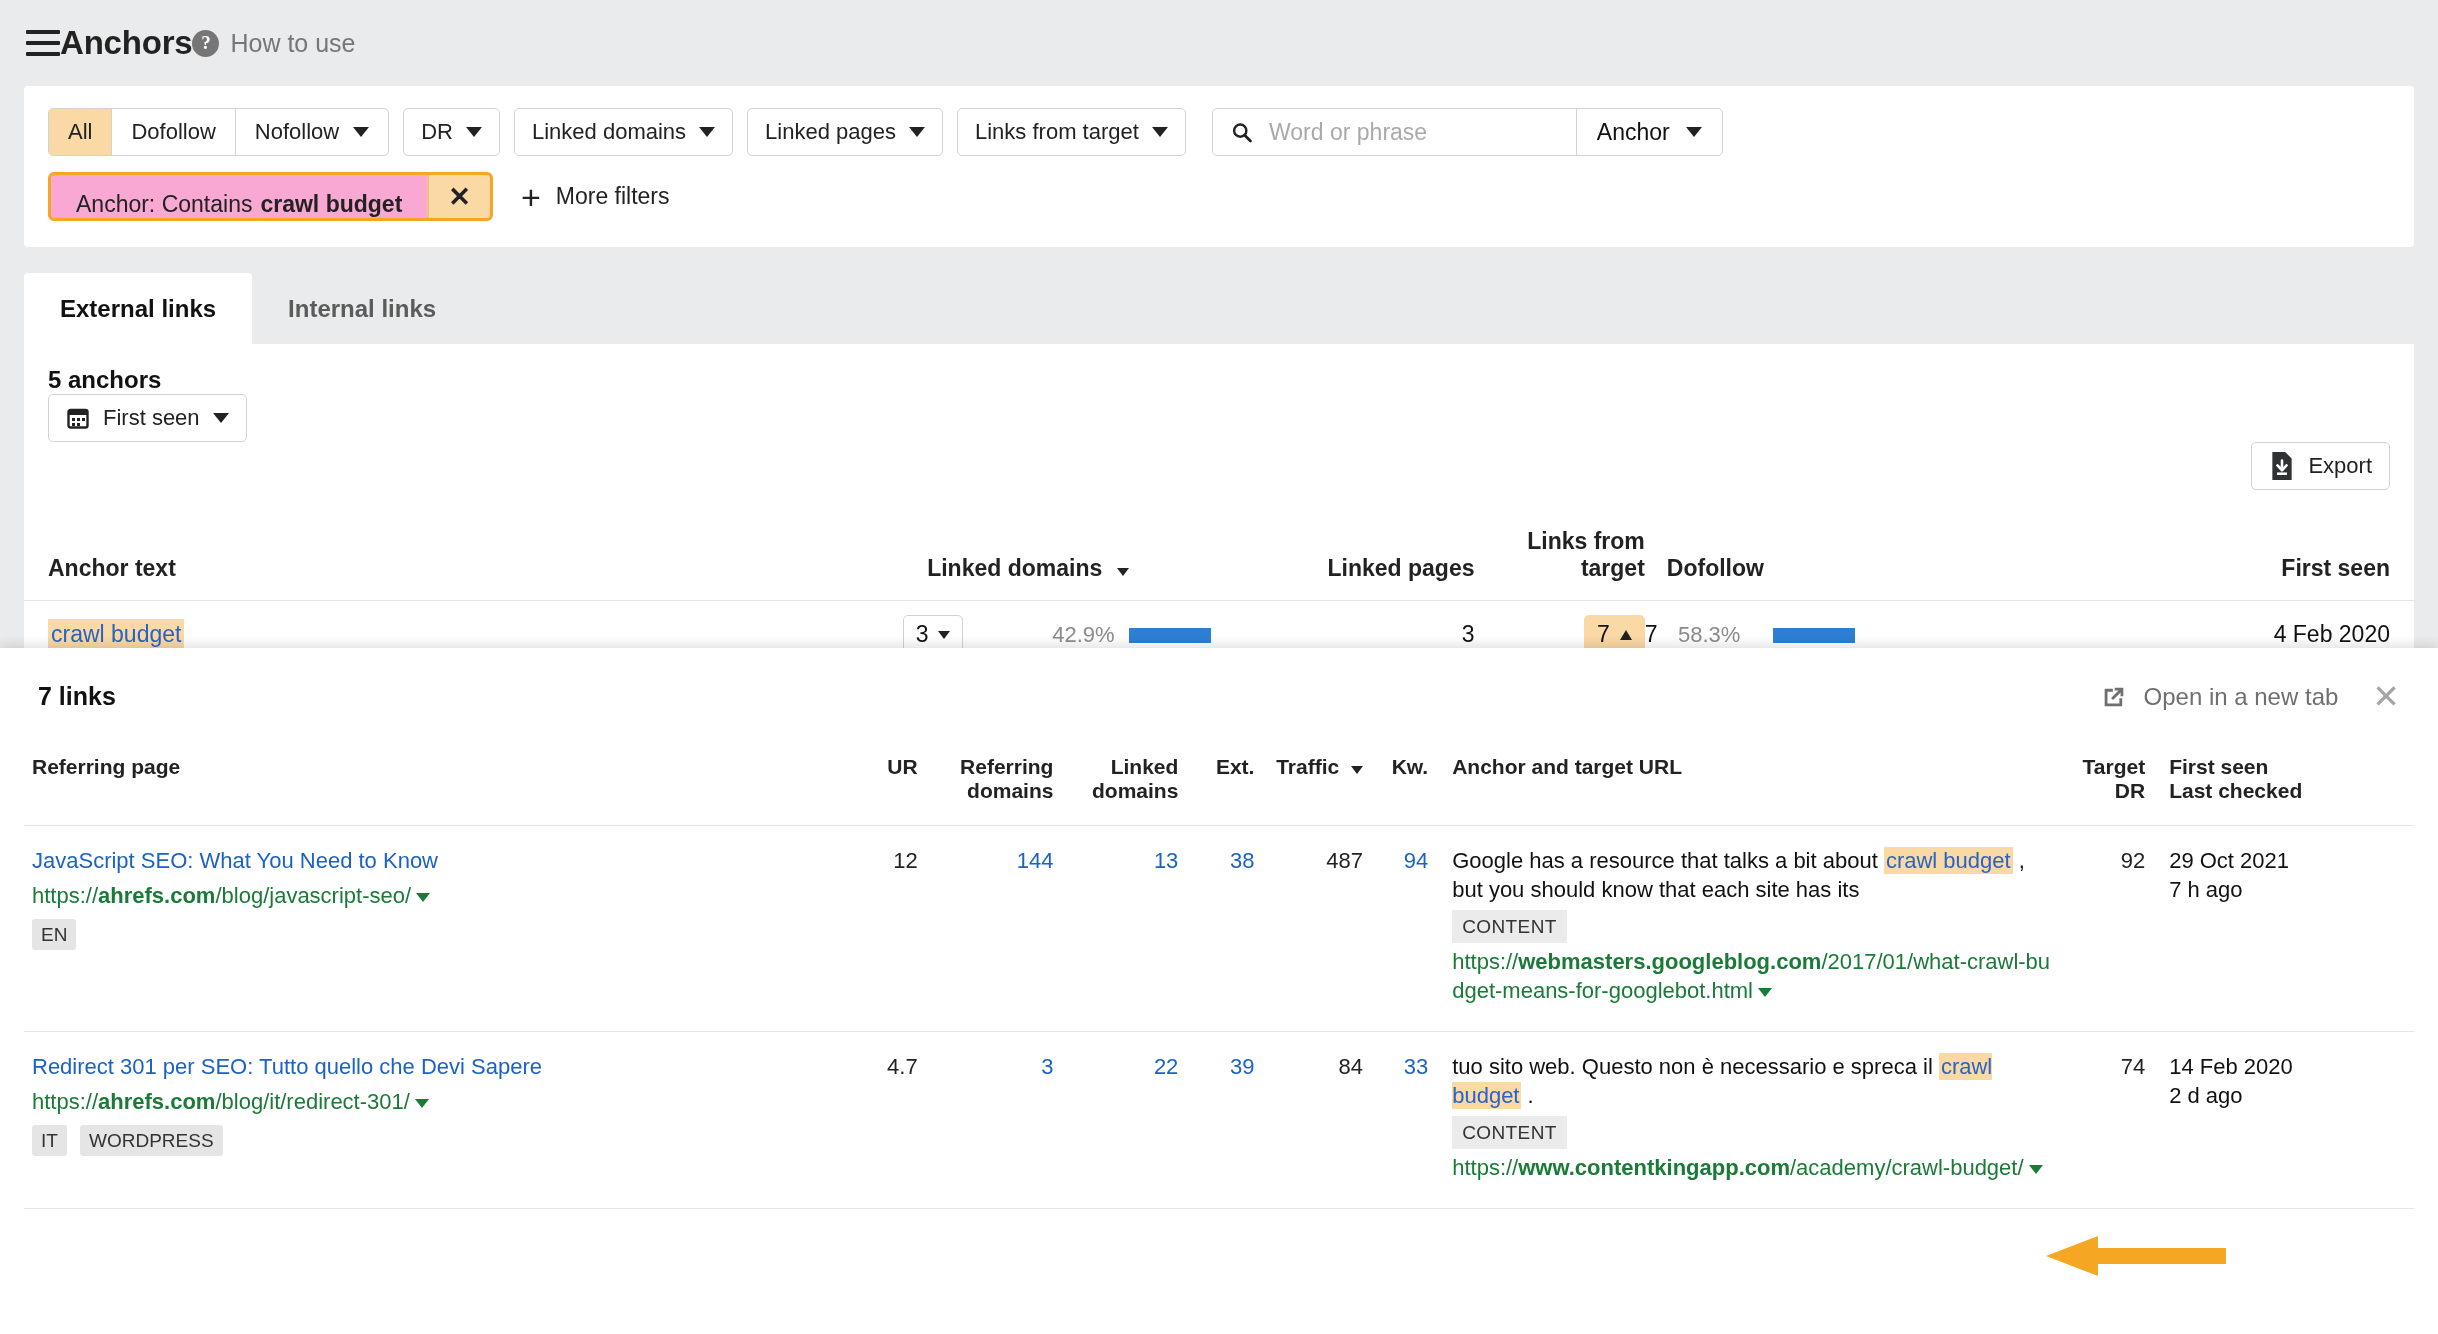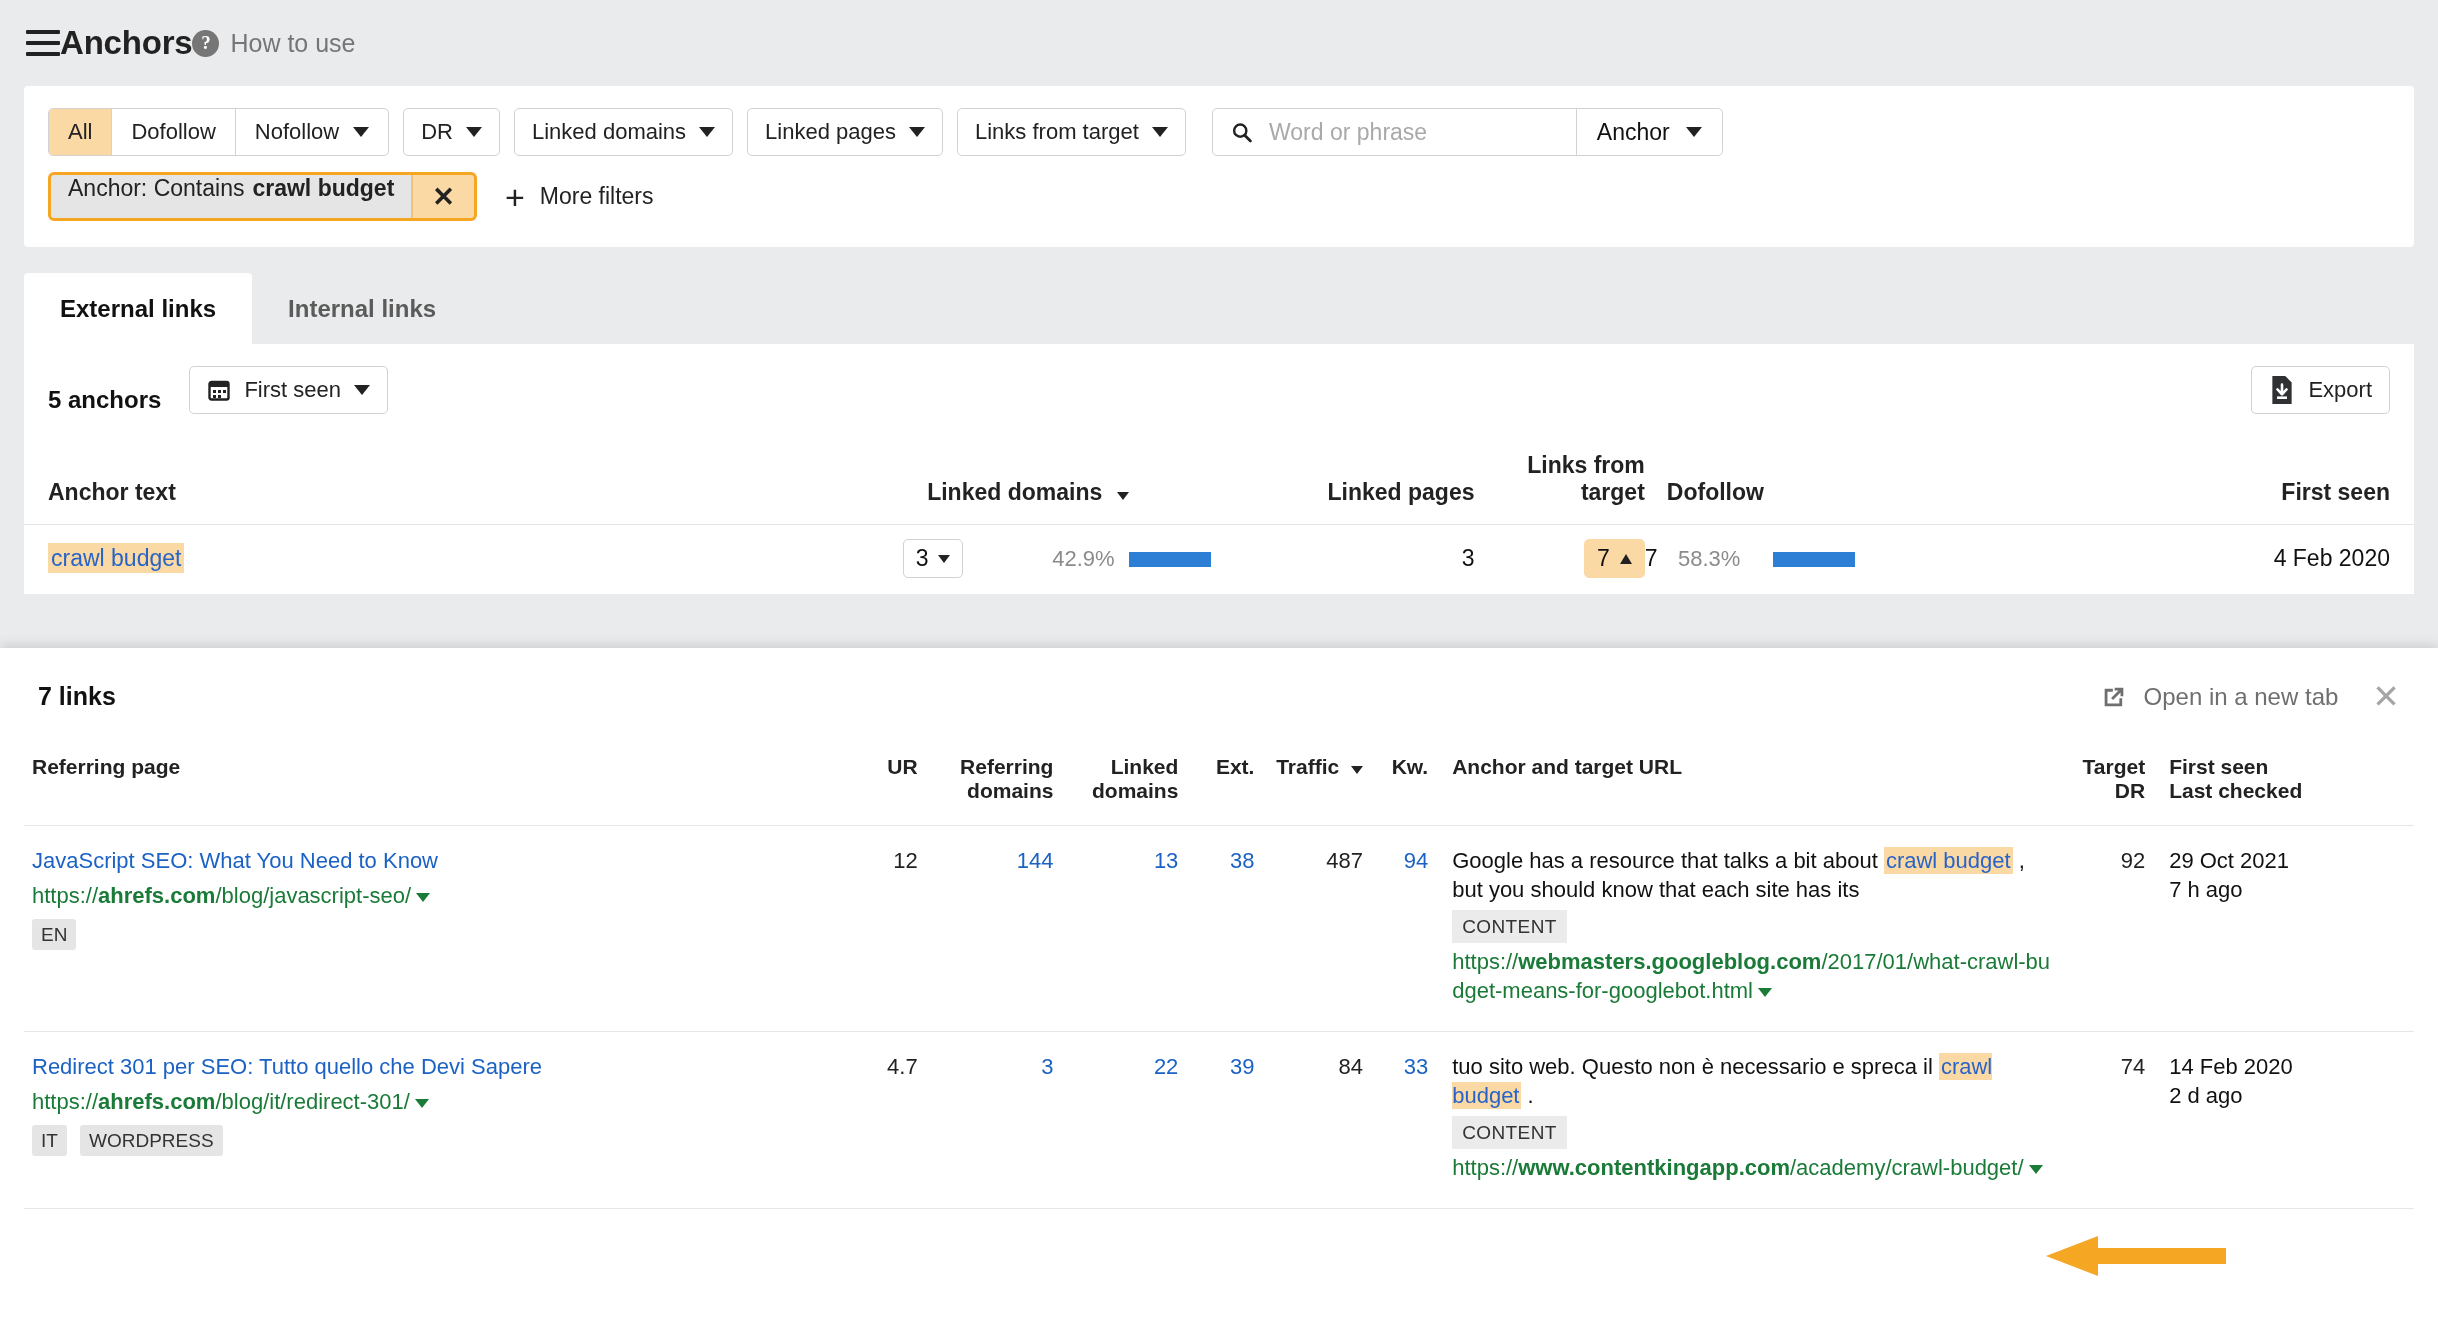--- a/index.html
+++ b/index.html
@@ -90,21 +90,21 @@
     border-left:1px solid #d2d2d2; font-size:23px; cursor:pointer;
   }
 
   .chip-row { display:flex; align-items:center; gap:28px; margin-top: 16px; }
   .chip {
     display:flex; align-items:stretch; height:49px;
     border:3px solid #f5a623; border-radius:6px; background:#f5a623;
     overflow:hidden; cursor:pointer;
   }
   .chip .label {
-    background:#e5e5e5; display:flex; align-items:flex-start; padding:0 17px;
+    background:#f9a8d4; display:flex; align-items:flex-end; padding:0 25px;
     font-size:23px; color:#222; border-right:2px solid #f0c27e;
   }
   .chip .label b { font-weight:bold; margin-left:8px; }
   .chip .x {
     background:#fbd9a5; display:flex; align-items:center; padding:0 19px;
     font-size:27px; font-weight:bold; color:#222;
   }
   .more-filters { display:flex; align-items:center; gap:15px; font-size:23px; color:#222; cursor:pointer; }
   .plus { font-size:34px; line-height:1; font-weight:300; }
 
@@ -113,21 +113,21 @@
   .tab {
     padding: 22px 36px 21px 36px;
     font-size:24px; font-weight:bold; color:#5b5b5b; cursor:pointer;
     background: transparent;
   }
   .tab.active { background:#fff; color:#111; border-radius:4px 4px 0 0; }
 
   
   .results { background:#fff; margin:0 24px; }
   .results-head {
-    display:flex; align-items:flex-end; padding: 22px 24px 24px 24px;
+    display:flex; align-items:flex-start; padding: 22px 24px 24px 24px; flex-direction: column;
   }
   .anchors-count { font-size:24px; font-weight:bold; margin-right:28px; }
   .cal-btn { }
   .cal-icon { width:24px;height:24px; }
   .export-btn { margin-left:auto; }
   .export-icon { width:26px;height:30px; }
 
   
   table.t { width:100%; border-collapse:collapse; table-layout:fixed; }
   .thead-row th {

